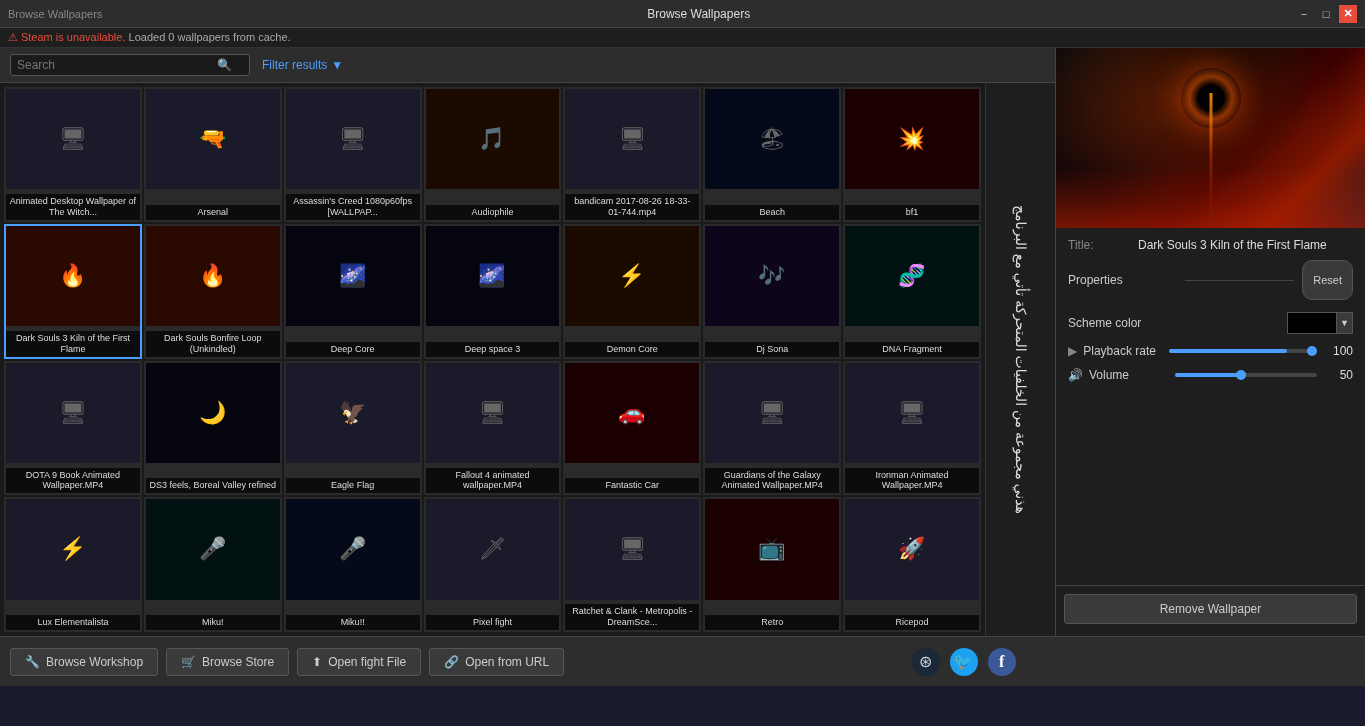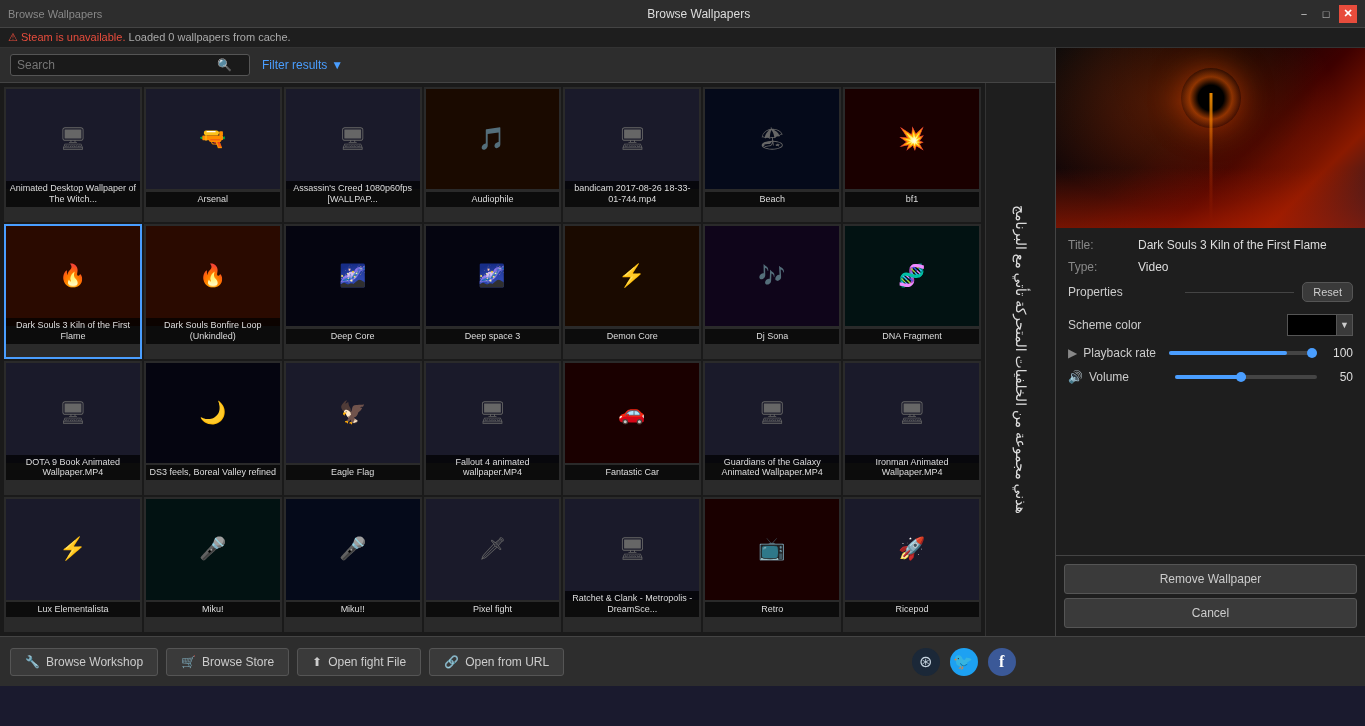--- a/index.html
+++ b/index.html
@@ -171,21 +171,21 @@
       width: 100%;
       aspect-ratio: 4/3;
       display: flex;
       align-items: center;
       justify-content: center;
       font-size: 28px;
       color: #666;
     }
     .grid-item-label {
       position: absolute;
-      bottom: 13px;
+      bottom: 0;
       left: 0;
       right: 0;
       background: rgba(0,0,0,0.7);
       color: #ddd;
       font-size: 9px;
       text-align: center;
       padding: 2px 3px;
       line-height: 1.2;
     }
 
@@ -283,23 +283,23 @@
       flex: 1;
       height: 1px;
       background: #444;
       margin: 0 8px;
     }
     .reset-btn {
       background: #3a3a3a;
       border: 1px solid #555;
       color: #ccc;
       font-size: 11px;
-      padding: 3px 10px;
-      cursor: pointer;
-      border-radius: 5px;
+      padding: 13px 10px;
+      cursor: pointer;
+      border-radius: 10px;
     }
 
     .scheme-row {
       display: flex;
       align-items: center;
       margin-bottom: 10px;
       font-size: 12px;
     }
     .scheme-label { color: #ccc; flex: 1; }
     .color-swatch {
@@ -661,24 +661,20 @@
       <div class="beam"></div>
 
       <div style="position:absolute;bottom:0;left:0;right:0;height:60px;background:linear-gradient(to top, rgba(180,30,0,0.6), transparent);"></div>
     </div>
 
     <div class="info-section">
       <div class="info-row">
         <span class="info-label">Title:</span>
         <span class="info-value">Dark Souls 3 Kiln of the First Flame</span>
       </div>
-      <div class="info-row">
-        <span class="info-label">Type:</span>
-        <span class="info-value">Video</span>
-      </div>
 
       <div class="properties-row">
         <span class="properties-label">Properties</span>
         <div class="properties-line"></div>
         <button class="reset-btn">Reset</button>
       </div>
 
       <div class="scheme-row">
         <span class="scheme-label">Scheme color</span>
         <div class="color-swatch"></div>
@@ -702,21 +698,20 @@
           <div class="slider-fill" style="width:50%;"></div>
           <div class="slider-thumb" style="right:50%;"></div>
         </div>
         <span class="slider-value">50</span>
       </div>
     </div>
 
     <div class="right-bottom">
       <button class="remove-btn">Remove Wallpaper</button>
       <div class="ok-cancel">
-        <button class="cancel-btn">Cancel</button>
       </div>
     </div>
   </div>
 </div>
 
 <div class="bottom-bar">
   <button class="bottom-btn">
     <span>🔧</span>
     <span>Browse Workshop</span>
   </button>

